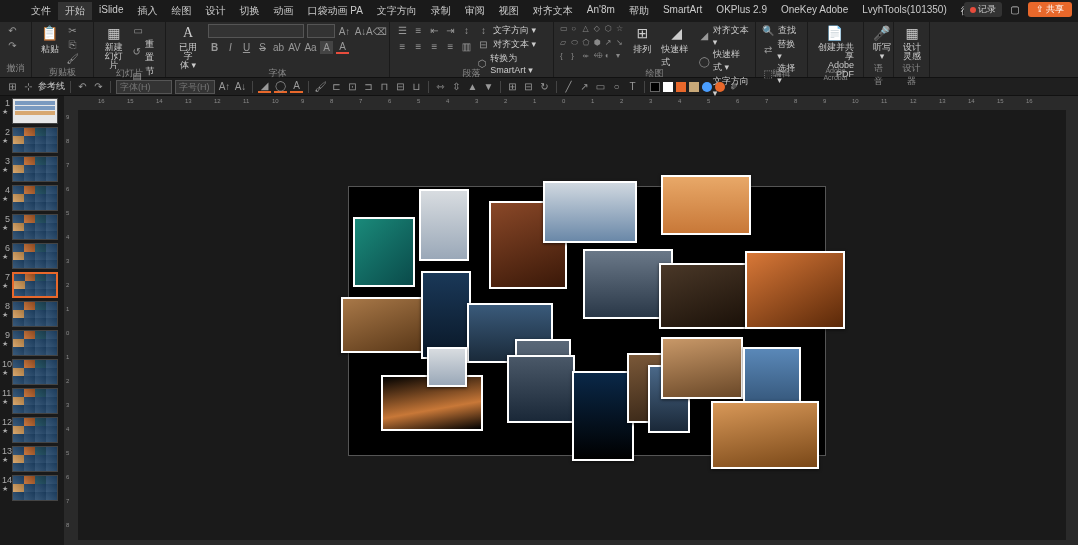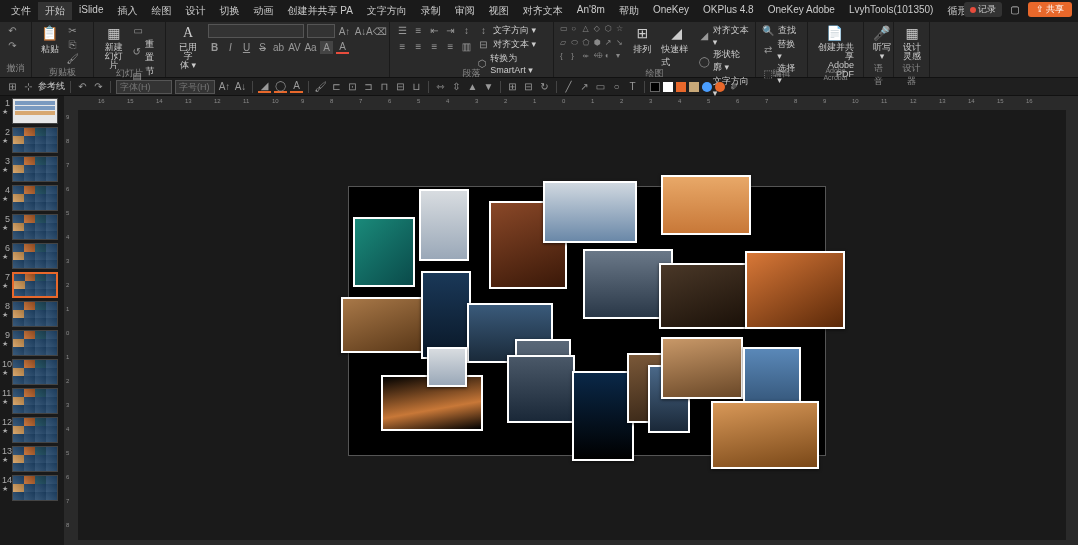--- a/index.html
+++ b/index.html
@@ -2,21 +2,21 @@
 <html><head>
 <meta charset="utf-8">
 <style>
 *{margin:0;padding:0;box-sizing:border-box;font-family:"Microsoft YaHei",sans-serif;}
 body{background:#1a1a1a;color:#ccc;font-size:10px;overflow:hidden;width:1078px;height:545px;}
 .titlebar-right{position:absolute;top:2px;right:6px;display:flex;gap:6px;align-items:center;}
 .btn-record{background:#333;padding:1px 6px;border-radius:3px;font-size:9px;display:flex;align-items:center;gap:2px;}
 .btn-record::before{content:"";width:6px;height:6px;background:#e74c3c;border-radius:50%;}
 .btn-share{background:#e8682b;padding:1px 8px;border-radius:3px;font-size:9px;color:#fff;}
 .titlebar-icon{width:14px;height:14px;display:flex;align-items:center;justify-content:center;font-size:10px;}
-.menubar{display:flex;gap:0;padding:2px 4px;font-size:10px;background:#1a1a1a;}
+.menubar{display:flex;gap:0;padding:2px 4px;font-size:10px;background:#1a1a1a;margin-left:20px;}
 .menu-item{padding:2px 7px;cursor:pointer;}
 .menu-item.active{background:#333;}
 .ribbon{display:flex;background:#2a2a2a;height:56px;border-bottom:1px solid #111;}
 .ribbon-group{border-right:1px solid #1a1a1a;padding:2px 6px;display:flex;flex-direction:column;justify-content:space-between;}
 .ribbon-group-label{font-size:9px;color:#888;text-align:center;padding-top:1px;}
 .ribbon-content{display:flex;gap:4px;align-items:flex-start;height:42px;}
 .ribbon-btn{display:flex;flex-direction:column;align-items:center;gap:1px;padding:0 3px;font-size:9px;}
 .ribbon-btn-icon{width:18px;height:18px;display:flex;align-items:center;justify-content:center;font-size:14px;}
 .ribbon-mini{display:flex;flex-direction:column;gap:1px;font-size:9px;}
 .ribbon-mini-row{display:flex;gap:3px;align-items:center;}
@@ -64,30 +64,30 @@
 
 <div class="menubar" id="menubar">
     <div class="menu-item">文件</div>
     <div class="menu-item active">开始</div>
     <div class="menu-item">iSlide</div>
     <div class="menu-item">插入</div>
     <div class="menu-item">绘图</div>
     <div class="menu-item">设计</div>
     <div class="menu-item">切换</div>
     <div class="menu-item">动画</div>
-    <div class="menu-item">创建并共享 PA</div>
+    <div class="menu-item">口袋动画 PA</div>
     <div class="menu-item">文字方向</div>
     <div class="menu-item">录制</div>
     <div class="menu-item">审阅</div>
     <div class="menu-item">视图</div>
     <div class="menu-item">对齐文本</div>
     <div class="menu-item">An'8m</div>
     <div class="menu-item">帮助</div>
-    <div class="menu-item">OneKey</div>
-    <div class="menu-item">OKPlus 4.8</div>
+    <div class="menu-item">SmartArt</div>
+    <div class="menu-item">OKPlus 2.9</div>
     <div class="menu-item">OneKey Adobe</div>
     <div class="menu-item">LvyhTools(101350)</div>
     <div class="menu-item">循形</div>
   </div>
 
 <div class="ribbon">
   <div class="ribbon-group" style="width:32px;">
     <div class="ribbon-content" style="flex-direction:column;gap:2px;">
       <span class="mini-icon">↶</span>
       <span class="mini-icon">↷</span>
@@ -160,20 +160,21 @@
               <s>S</s>
             </span>
           <span class="mini-icon">ab</span>
           <span class="mini-icon">AV</span>
           <span class="mini-icon">Aa</span>
           <span class="mini-icon" style="background:#444;">A</span>
           <span class="mini-icon" style="border-bottom:2px solid #e74c3c;">A</span>
         </div>
       </div>
     </div>
+    <div class="ribbon-group-label">字体</div>
   </div>
   <div class="ribbon-group" style="width:164px;">
     <div class="ribbon-content">
       <div class="ribbon-mini" style="gap:3px;">
         <div class="ribbon-mini-row">
           <span class="mini-icon">☰</span>
           <span class="mini-icon">≡</span>
           <span class="mini-icon">⇤</span>
           <span class="mini-icon">⇥</span>
           <span class="mini-icon">↕</span>
@@ -227,21 +228,21 @@
         <div class="ribbon-btn-icon">◢</div>
         <span>快速样式</span>
       </div>
       <div class="ribbon-mini">
         <div class="ribbon-mini-row">
             <span class="mini-icon">◢</span>
             <span>对齐文本 ▾</span>
           </div>
         <div class="ribbon-mini-row">
             <span class="mini-icon">◯</span>
-            <span>形状轮廓 ▾</span>
+            <span>快速样式 ▾</span>
           </div>
         <div class="ribbon-mini-row">
             <span class="mini-icon">◐</span>
             <span>文字方向 ▾</span>
           </div>
       </div>
     </div>
     <div class="ribbon-group-label">绘图</div>
   </div>
   <div class="ribbon-group" style="width:52px;">

